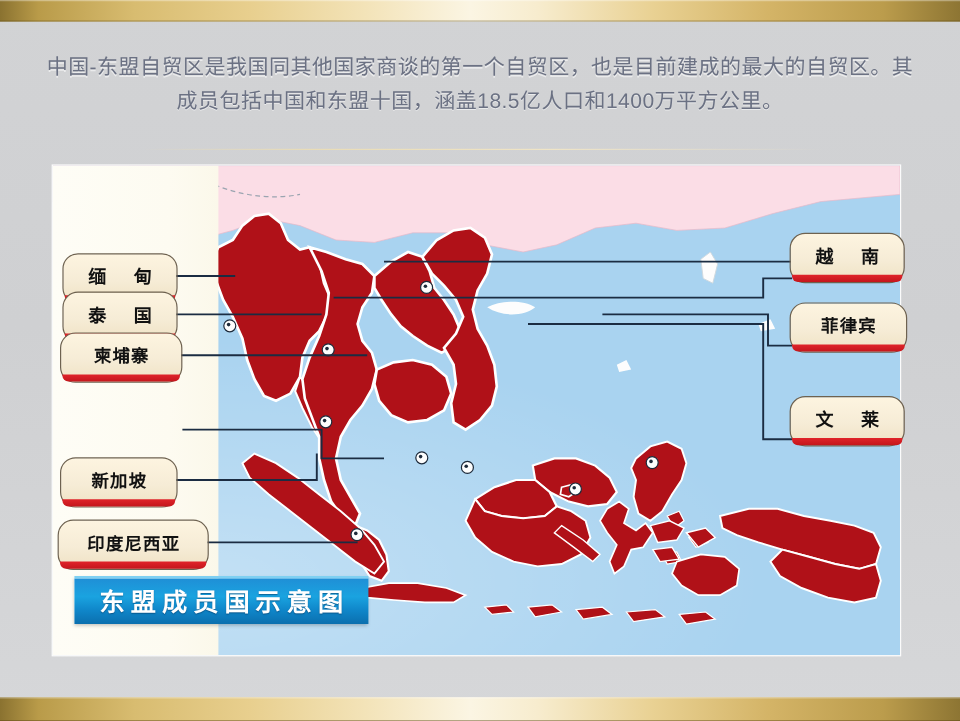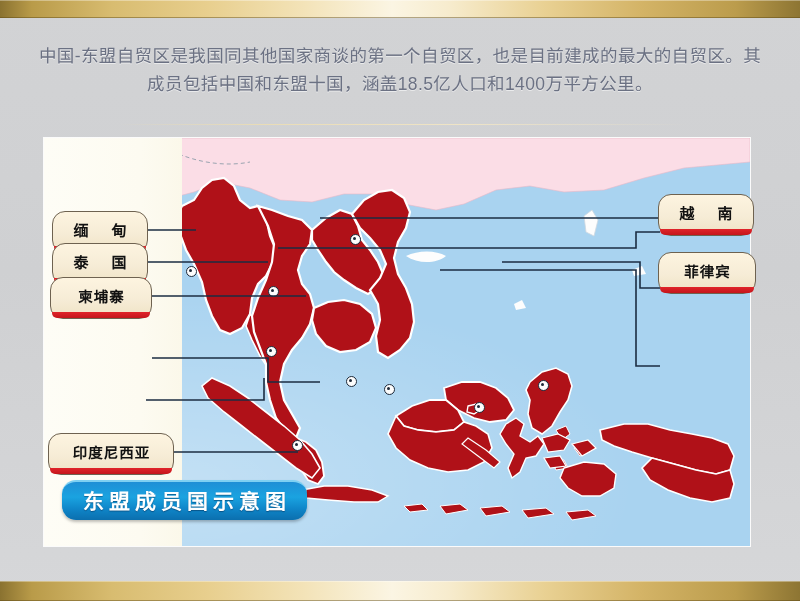--- a/index.html
+++ b/index.html
@@ -104,21 +104,20 @@
     background:linear-gradient(180deg,#1f8fd6 0%,#1aa3e0 40%,#0f86c9 70%,#0b6fae 100%);
     border-top:2px solid #7fd0f2;
     color:#ffffff;
     font-weight:bold;
     font-size:21px;
     letter-spacing:5px;
     text-indent:5px;
     font-family:"DejaVu Sans","Liberation Sans",sans-serif;
     text-shadow:0 1px 1px rgba(0,40,80,.5);
     box-shadow:0 2px 3px rgba(0,0,0,.25);
-    border-radius:14px;
   }
   
   .marker{
     position:absolute;z-index:7;
     width:11px;height:11px;border-radius:50%;
     background:#fdfdfd;
     border:1.6px solid #1d2a3a;
     box-sizing:border-box;
   }
   .marker i{
@@ -284,19 +283,21 @@
       <path d="M320,218 L660,218"></path>
       <path d="M278,248 L636,248 L636,232 L660,232"></path>
       <path d="M502,262 L640,262 L640,288 L660,288"></path>
       <path d="M440,270 L636,270 L636,366 L660,366"></path>
     </g>
   </svg>
 
   <div class="plate" style="left:52px;top:211px;width:96px;">缅　甸</div>
   <div class="plate" style="left:52px;top:243px;width:96px;">泰　国</div>
   <div class="plate tight" style="left:50px;top:277px;width:102px;">柬埔寨</div>
+  <div class="plate tight" style="left:50px;top:381px;width:98px;">新加坡</div>
   <div class="plate tight" style="left:48px;top:433px;width:126px;">印度尼西亚</div>
 
   <div class="plate" style="left:658px;top:194px;width:96px;">越　南</div>
   <div class="plate tight" style="left:658px;top:252px;width:98px;">菲律宾</div>
+  <div class="plate" style="left:658px;top:330px;width:96px;">文　莱</div>
 
   <div class="gold-bar bottom"></div>
 </div>
 
 </body></html>

